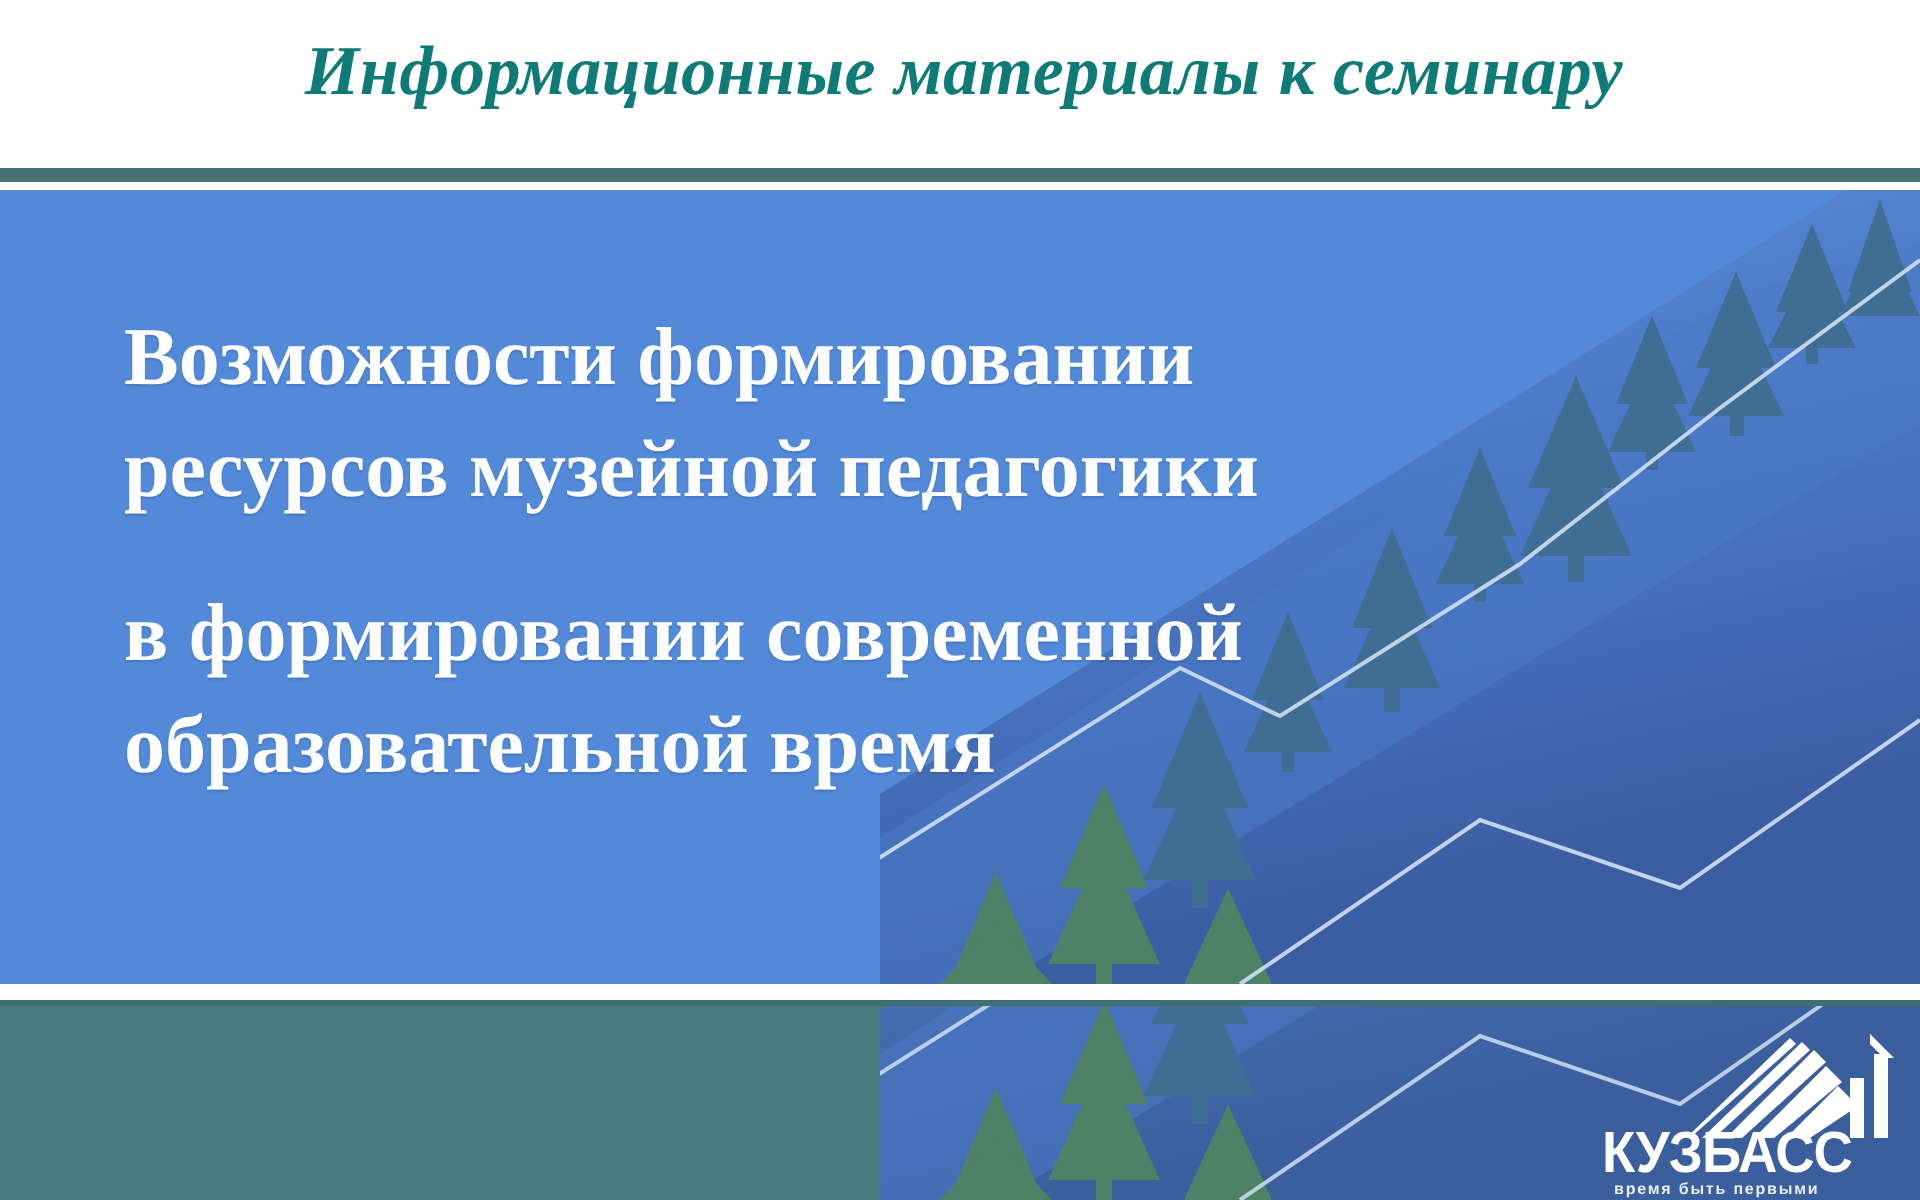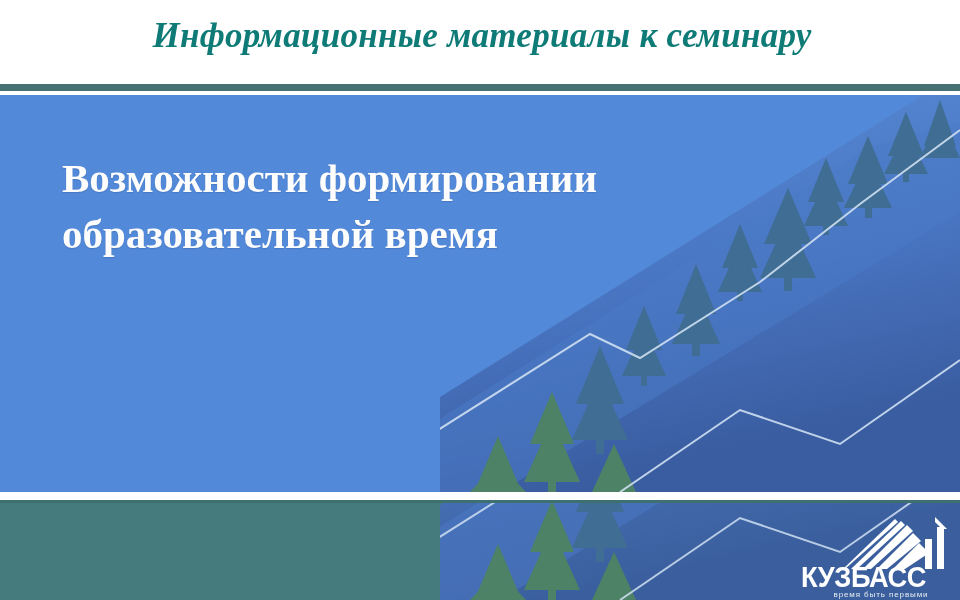--- a/index.html
+++ b/index.html
@@ -147,26 +147,26 @@
     color: #ffffff;
     text-align: left;
     transform: scaleX(0.94);
     transform-origin: left center;
   }
   .logo-tag {
     position: absolute;
     left: 12px; top: 73px;
     width: 148px;
     font-family: "Liberation Sans", "DejaVu Sans", sans-serif;
-    font-weight: 400;
+    font-weight: 700;
     font-size: 8px;
     line-height: 9px;
     letter-spacing: 0.9px;
     color: #e8eef2;
-    text-align: center;
+    text-align: left;
   }
 </style>
 </head>
 <body>
 
 <div class="slide">
 
   <div class="header-band">
     <div class="header-title">Информационные материалы к семинару</div>
   </div>
@@ -242,20 +242,22 @@
         <g stroke="#cfe0f2" stroke-width="2" fill="none" opacity="0.9">
           <polyline points="-40,362 150,242 200,266 320,190 420,112 520,38"></polyline>
           <polyline points="180,400 300,318 400,352 520,268"></polyline>
         </g>
       </g>
     </svg>
   </div>
 
   <div class="title-block">
     <div class="title-line">Возможности формировании</div>
+    <div class="title-line">ресурсов музейной педагогики</div>
+    <div class="title-line title-para-2">в формировании современной</div>
     <div class="title-line">образовательной время</div>
   </div>
 
   <div class="footer-gap"></div>
 
   <div class="footer-band">
     <svg class="scenery-foot" viewBox="0 0 520 400" preserveAspectRatio="none">
       <defs>
         <linearGradient id="slopeGradF" x1="0" y1="0" x2="0.3" y2="1">
           <stop offset="0%" stop-color="#5f92da"></stop>

